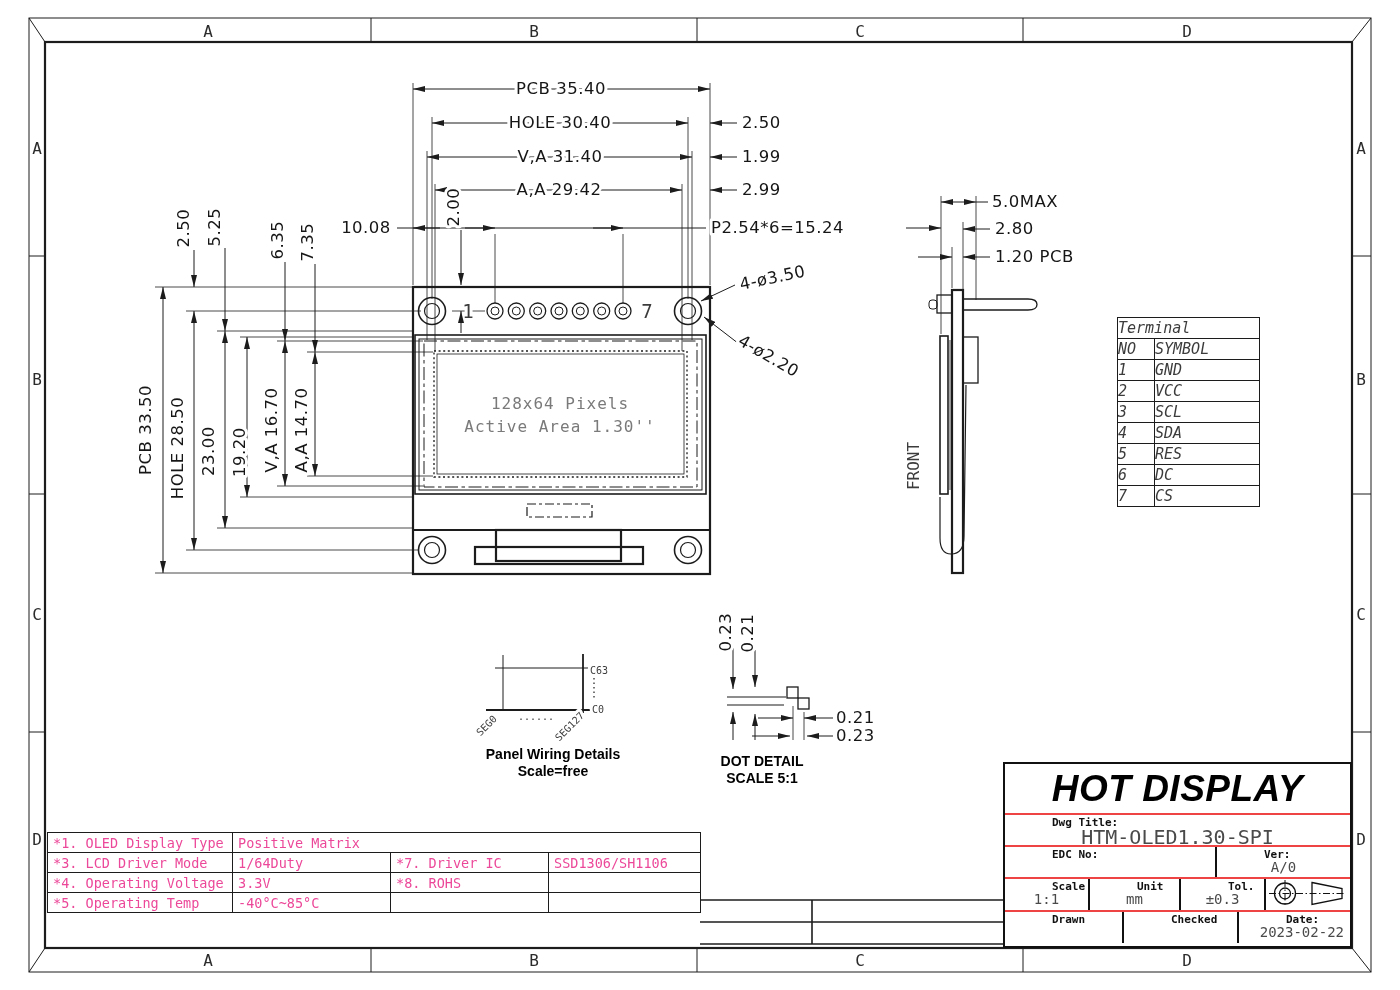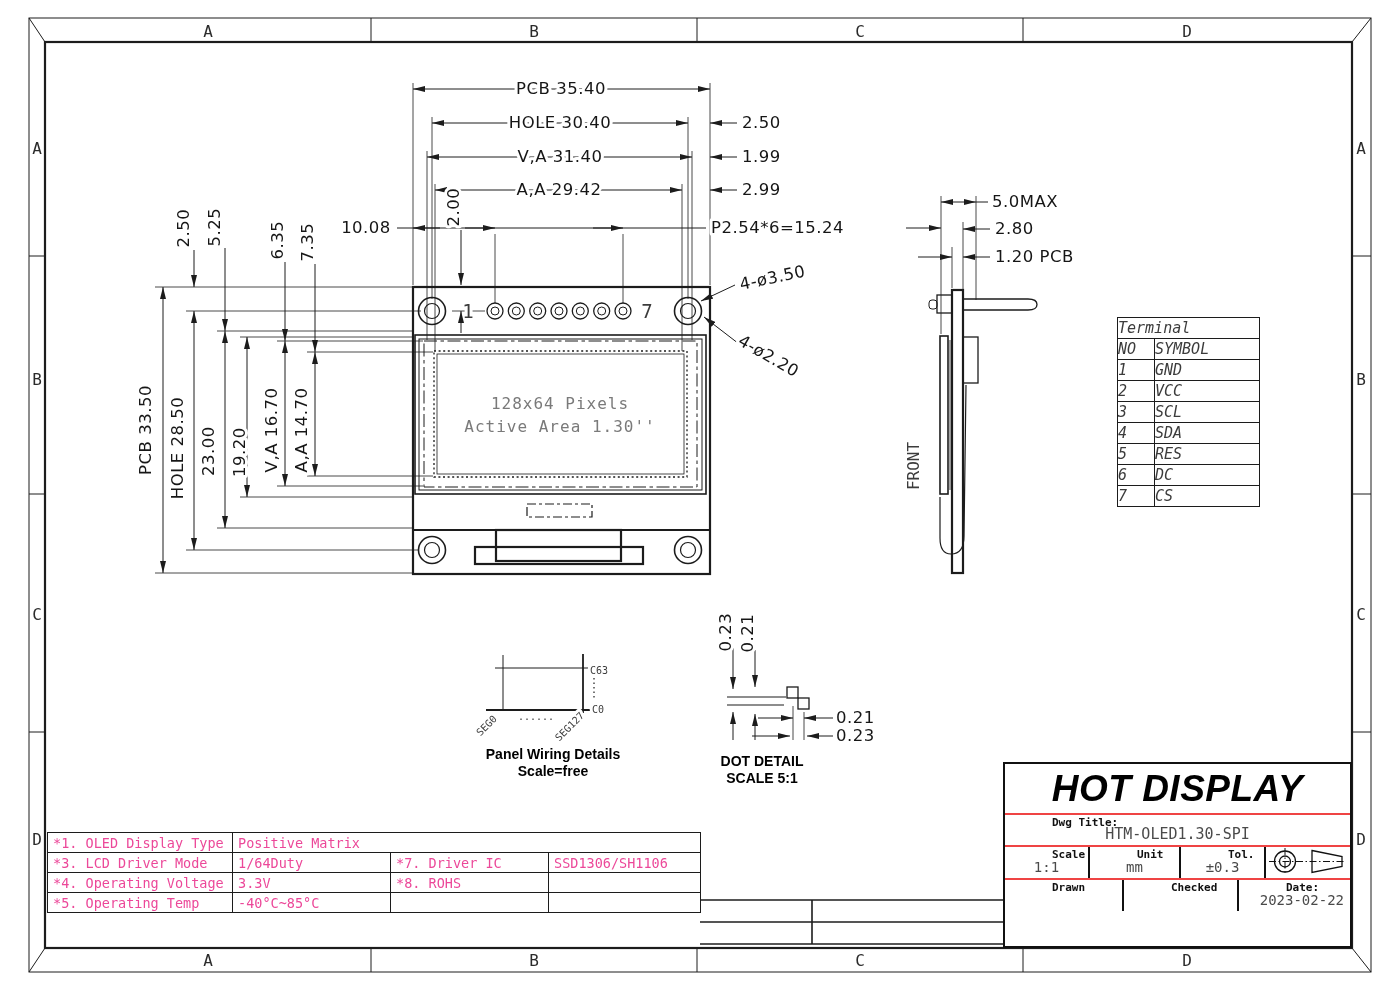--- a/index.html
+++ b/index.html
@@ -38,21 +38,21 @@
   .tblock { position:absolute; left:1003px; top:762px; width:349px; height:186px;
     border:2px solid #111; box-sizing:border-box; background:#fff; }
   .tbrow { position:relative; border-bottom:2px solid #ef4444; box-sizing:border-box; }
   .tbcell { position:relative; float:left; height:100%; border-right:2px solid #111; box-sizing:border-box; }
   .tbcell:last-child { border-right:none; }
   .tb-company { height:51px; display:flex; align-items:center; justify-content:center;
     font:italic 900 37px "Liberation Sans", sans-serif; color:#000; letter-spacing:0.5px; }
   .lab { position:absolute; top:1px; left:3px; font:bold 11px "DejaVu Sans Mono", monospace; color:#111; white-space:nowrap;padding-left:44px; }
   .val { position:absolute; left:0; right:0; top:12px; text-align:center;
     font:14px "DejaVu Sans Mono", monospace; color:#4a4a4a; white-space:nowrap; }
-  .val.big { font-size:15px; top:10px; }
+  .val.big { font-size:20px; top:10px; }
   .val.right { text-align:right; padding-right:6px; }
 </style>
 </head>
 <body>
 
 <div class="sheet">
 <svg class="draw" width="1400" height="990" viewBox="0 0 1400 990">
   <defs>
     <marker id="arr" viewBox="0 0 12 6" refX="12" refY="3" markerWidth="12" markerHeight="6" markerUnits="userSpaceOnUse" orient="auto-start-reverse">
       <path d="M0,0 L12,3 L0,6 Z" fill="#1c1c1c"></path>
@@ -369,20 +369,29 @@
   </tr>
 </tbody>
     </table>
 
 <div class="tblock">
   <div class="tbrow tb-company">HOT DISPLAY</div>
   <div class="tbrow" style="height:32px">
     <span class="lab">Dwg Title:</span>
     <div class="val big">HTM-OLED1.30-SPI</div>
   </div>
+  <div class="tbrow" style="height:32px">
+    <div class="tbcell" style="width:212px">
+      <span class="lab">EDC No:</span>
+    </div>
+    <div class="tbcell" style="width:133px">
+      <span class="lab">Ver:</span>
+      <div class="val">A/0</div>
+    </div>
+  </div>
   <div class="tbrow" style="height:33px">
     <div class="tbcell" style="width:85px">
       <span class="lab">Scale</span>
       <div class="val">1:1</div>
     </div>
     <div class="tbcell" style="width:91px">
       <span class="lab">Unit</span>
       <div class="val">mm</div>
     </div>
     <div class="tbcell" style="width:85px">

